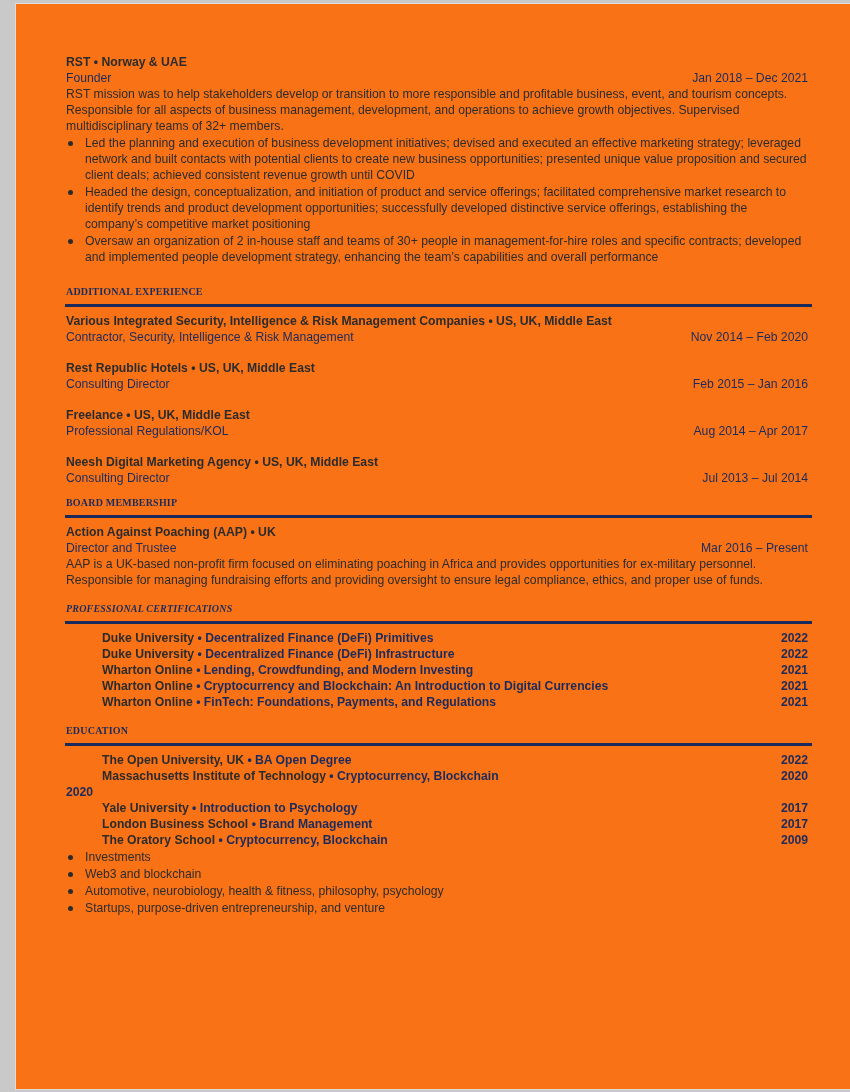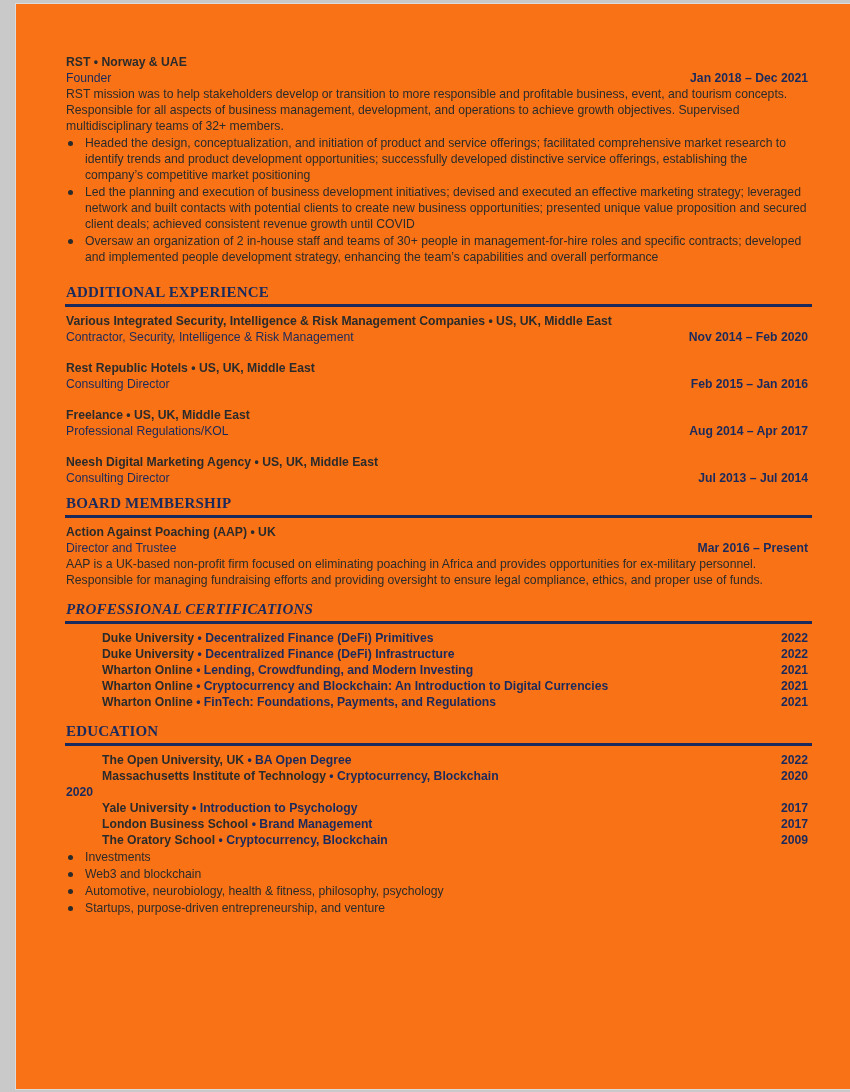--- a/index.html
+++ b/index.html
@@ -39,21 +39,21 @@
     }
     .org {
       font-weight: bold;
       color: #2b2b2b;
     }
     .title {
       font-weight: normal;
       color: #1b2a5c;
     }
     .date {
-      font-weight: bold;
+      font-weight: normal;
       color: #1b2a5c;
       white-space: nowrap;
     }
     .para {
       color: #2b2b2b;
     }
     ul.bullets {
       margin: 0;
       padding: 0;
       list-style: none;
@@ -69,21 +69,21 @@
       top: 6px;
       width: 5px;
       height: 5px;
       border-radius: 50%;
       background: #2b2b2b;
     }
     .section-head {
       margin-top: 16px;
       font-family: "Liberation Serif", serif;
       font-weight: bold;
-      font-size: 15px;
+      font-size: 10px;
       letter-spacing: 0.2px;
       color: #1b2a5c;
       line-height: 18px;
       padding-bottom: 3px;
       border-bottom: 3px solid #1b2a5c;
       margin-bottom: 6px;
       width: 746px;
       margin-left: -1px;
       padding-left: 1px;
     }
@@ -105,22 +105,22 @@
         <span>RST</span>
         <span>•</span>
         <span>Norway &amp; UAE</span>
       </div>
       <div class="row">
         <span class="title">Founder</span>
         <span class="date">Jan 2018 – Dec 2021</span>
       </div>
       <div class="para">RST mission was to help stakeholders develop or transition to more responsible and profitable business, event, and tourism concepts. Responsible for all aspects of business management, development, and operations to achieve growth objectives. Supervised multidisciplinary teams of 32+ members.</div>
       <ul class="bullets">
+        <li><span class="dot"></span><span>Led the planning and execution of business development initiatives; devised and executed an effective marketing strategy; leveraged network and built contacts with potential clients to create new business opportunities; presented unique value proposition and secured client deals; achieved consistent revenue growth until COVID</span></li>
         <li><span class="dot"></span><span>Headed the design, conceptualization, and initiation of product and service offerings; facilitated comprehensive market research to identify trends and product development opportunities; successfully developed distinctive service offerings, establishing the company’s competitive market positioning</span></li>
-        <li><span class="dot"></span><span>Led the planning and execution of business development initiatives; devised and executed an effective marketing strategy; leveraged network and built contacts with potential clients to create new business opportunities; presented unique value proposition and secured client deals; achieved consistent revenue growth until COVID</span></li>
         <li><span class="dot"></span><span>Oversaw an organization of 2 in-house staff and teams of 30+ people in management-for-hire roles and specific contracts; developed and implemented people development strategy, enhancing the team’s capabilities and overall performance</span></li>
       </ul>
     </div>
 
     <div class="section-head" style="margin-top:18px;">ADDITIONAL EXPERIENCE</div>
     <div>
       <div class="entry">
         <div class="org">
           <span>Various Integrated Security, Intelligence &amp; Risk Management Companies</span>
           <span>•</span>

